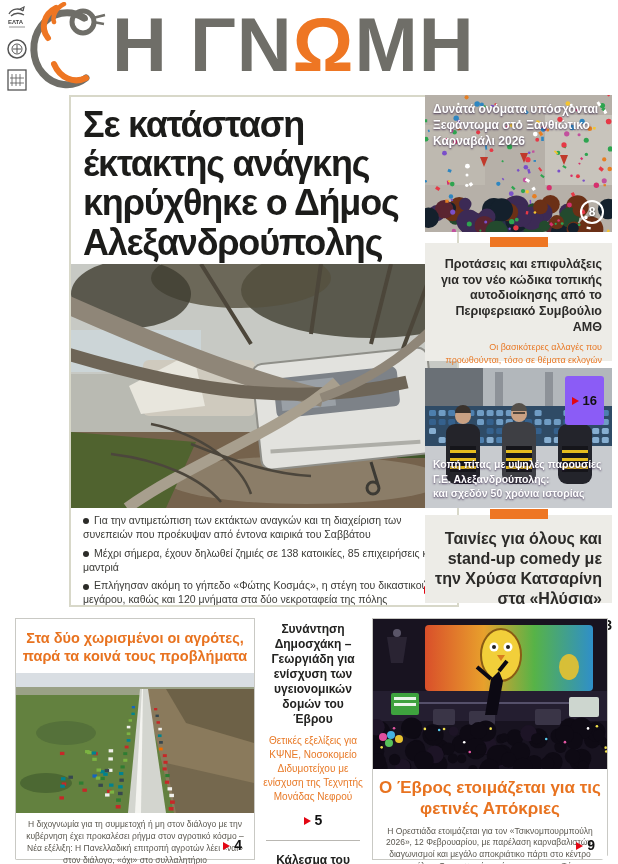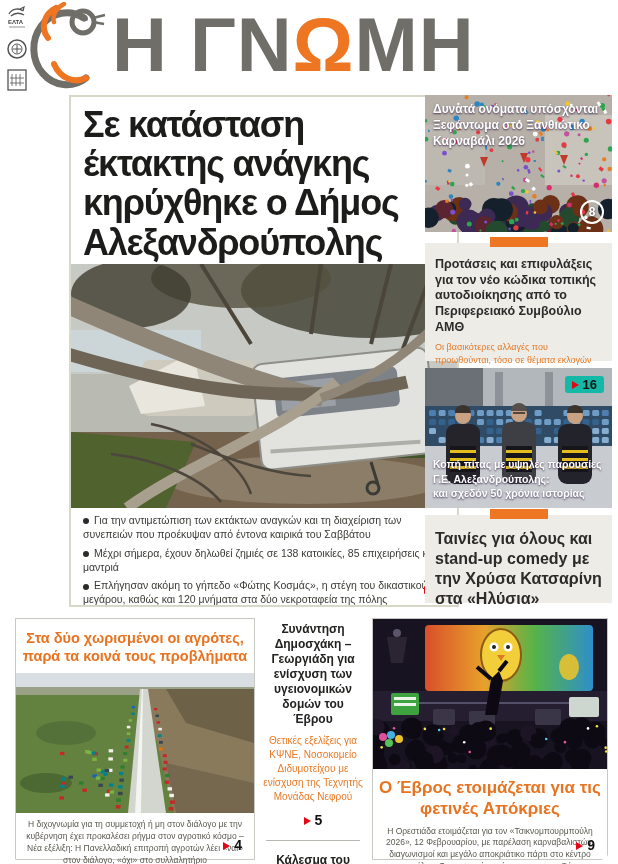--- a/index.html
+++ b/index.html
@@ -32,27 +32,27 @@
        border-top:4.5px solid transparent;border-bottom:4.5px solid transparent;margin-right:4px;}
   .main-pg{right:14px;bottom:8px;}
 
   
   .photo-card{overflow:hidden;}
   .overlay-txt{position:absolute;left:8px;top:6px;color:#fff;font-weight:bold;font-size:12px;
                line-height:1.35;text-shadow:0 1px 2px rgba(40,20,60,.8);}
   .circle-num{position:absolute;right:8px;bottom:8px;width:20px;height:20px;border:2px solid #fff;
               border-radius:50%;color:#fff;font-weight:bold;font-size:12px;text-align:center;line-height:20px;
               text-shadow:0 1px 2px rgba(0,0,0,.6);}
-  .gray-card{background:#edece7;text-align:left;}
+  .gray-card{background:#edece7;text-align:right;}
   .orange-tab{position:absolute;left:50%;top:-6px;transform:translateX(-50%);width:58px;height:10px;background:#ee7623;}
   .card-headline{padding:14px 10px 4px;font-size:16px;font-weight:bold;color:#2c2b29;line-height:1.25;}
   .card-sub{padding:2px 10px;font-size:9px;color:#e87a28;line-height:1.4;}
   .card-pg{position:relative;margin-top:4px;font-weight:bold;font-size:14px;color:#111;}
   .gym-overlay{top:auto;bottom:8px;font-size:10.5px;}
-  .pg-box{position:absolute;right:8px;top:8px;background:#14b8a6;border-radius:3px;padding:1px 7px;
+  .pg-box{position:absolute;right:8px;top:8px;background:#8b5cf6;border-radius:3px;padding:17px 7px;
           font-weight:bold;font-size:13px;color:#111;}
 
   
   .bordered{border:1px solid #c9c9c4;background:#fff;}
   .farm-headline{padding:10px 6px 8px;font-size:14.5px;font-weight:bold;color:#e87320;text-align:center;line-height:1.25;}
   .caption{font-size:8.5px;color:#5a574f;line-height:1.4;text-align:center;padding:6px 10px 2px;}
   .mid-col{left:262px;top:622px;width:102px;text-align:center;}
   .mid-headline{font-size:12px;font-weight:bold;color:#222220;line-height:1.25;}
   .mid-sub{font-size:10px;color:#e87a28;line-height:1.4;margin-top:7px;}
   .mid-pg{margin-top:8px;font-weight:bold;font-size:14px;color:#111;}

